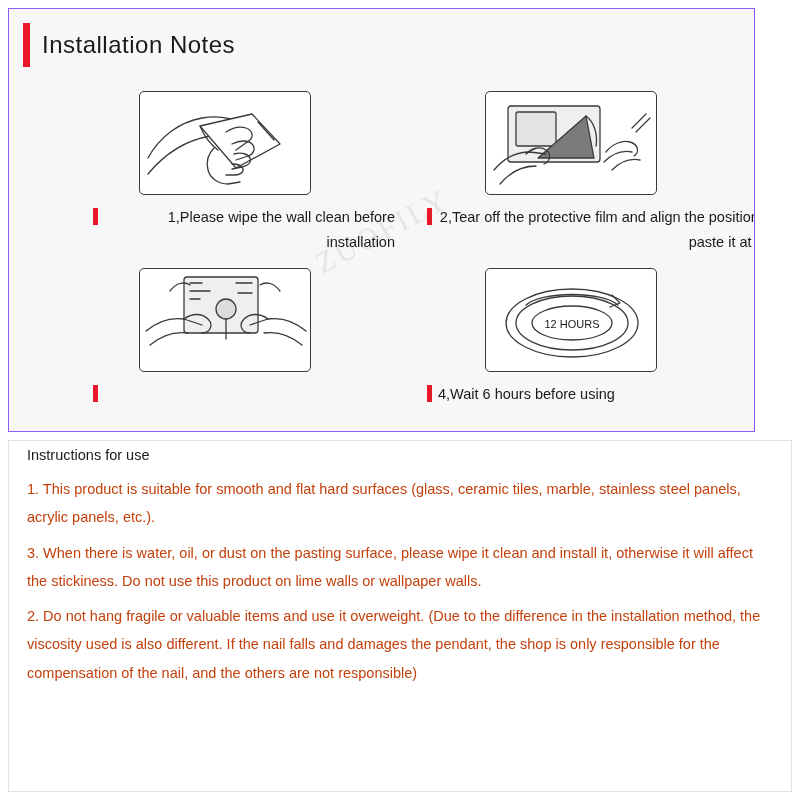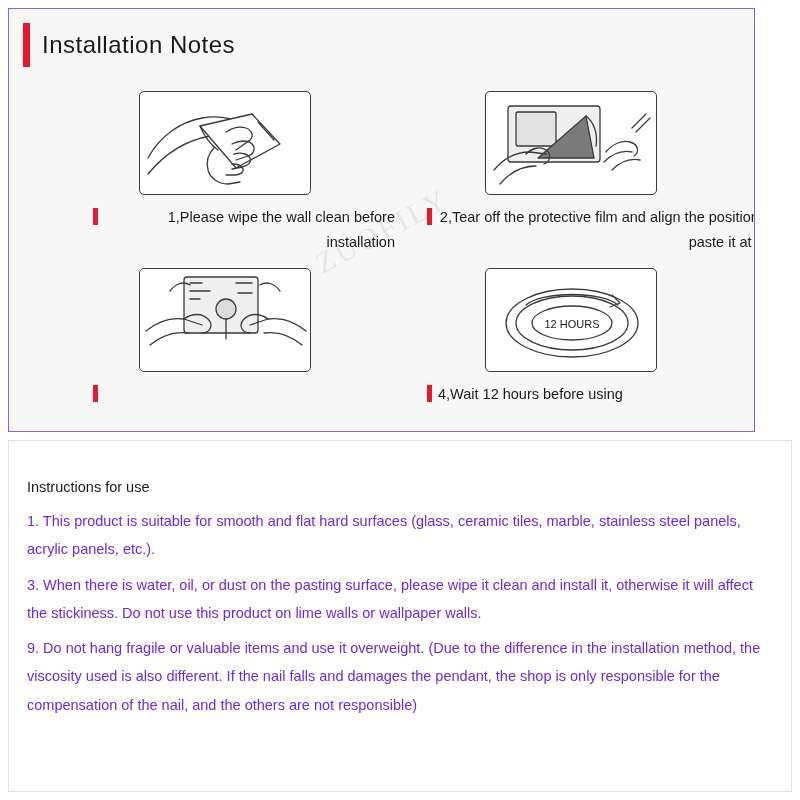--- a/index.html
+++ b/index.html
@@ -122,33 +122,33 @@
   
   .bottom-panel {
     position: absolute;
     left: 8px;
     top: 440px;
     width: 784px;
     height: 352px;
     background: #ffffff;
     border: 1px solid #e2e2e2;
     box-sizing: border-box;
-    padding: 38px 18px 0 18px;
+    padding: 6px 18px 0 18px;
     overflow: hidden;
   }
   .instr-head {
     font-size: 14.5px;
     margin-bottom: 12px;
     color: #1a1a1a;
   }
   .instr-p {
     font-size: 14.5px;
     line-height: 1.95;
     margin: 0 0 7px 0;
-    color: #6d28d9;
+    color: #c2410c;
   }
 </style>
 </head>
 <body>
 
 <div class="page">
 
   <div class="top-panel">
 
     <div class="title-wrap">
@@ -246,30 +246,30 @@
                 <ellipse cx="86" cy="54" rx="56" ry="27"></ellipse>
                 <ellipse cx="86" cy="54" rx="40" ry="17"></ellipse>
                 <path d="M40 36 C56 22 116 22 132 36"></path>
                 <path d="M126 26 L134 34 L124 38"></path>
                 <text x="86" y="59" font-family="Liberation Sans, sans-serif" font-size="11" fill="#1a1a1a" stroke="none" text-anchor="middle">12 HOURS</text>
               </g>
             </svg>
           </div>
           <div class="caption">
             <div class="cap-bar"></div>
-            <div class="cap-text"><span>4,</span><span>Wait 12 hours before using</span></div>
+            <div class="cap-text"><span>4,</span><span>Wait 6 hours before using</span></div>
           </div>
         </div>
 
       </div>
 
     </div>
   </div>
 
   <div class="bottom-panel">
 
     <div class="instr-head">Instructions for use</div>
     <p class="instr-p">1. This product is suitable for smooth and flat hard surfaces (glass, ceramic tiles, marble, stainless steel panels, acrylic panels, etc.).</p>
     <p class="instr-p">3. When there is water, oil, or dust on the pasting surface, please wipe it clean and install it, otherwise it will affect the stickiness. Do not use this product on lime walls or wallpaper walls.</p>
-    <p class="instr-p">9. Do not hang fragile or valuable items and use it overweight. (Due to the difference in the installation method, the viscosity used is also different. If the nail falls and damages the pendant, the shop is only responsible for the compensation of the nail, and the others are not responsible)</p>
+    <p class="instr-p">2. Do not hang fragile or valuable items and use it overweight. (Due to the difference in the installation method, the viscosity used is also different. If the nail falls and damages the pendant, the shop is only responsible for the compensation of the nail, and the others are not responsible)</p>
   </div>
 
 </div>
 
 </body></html>

